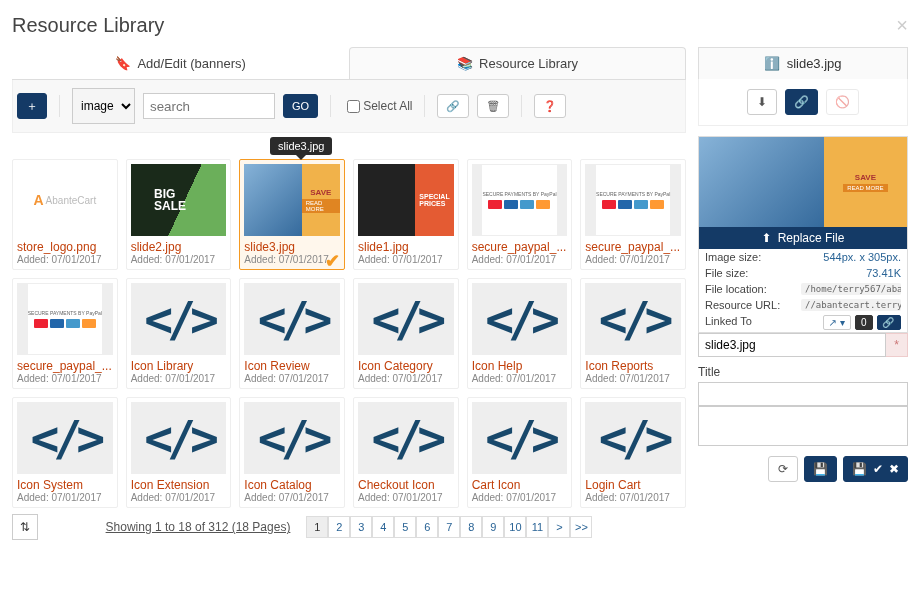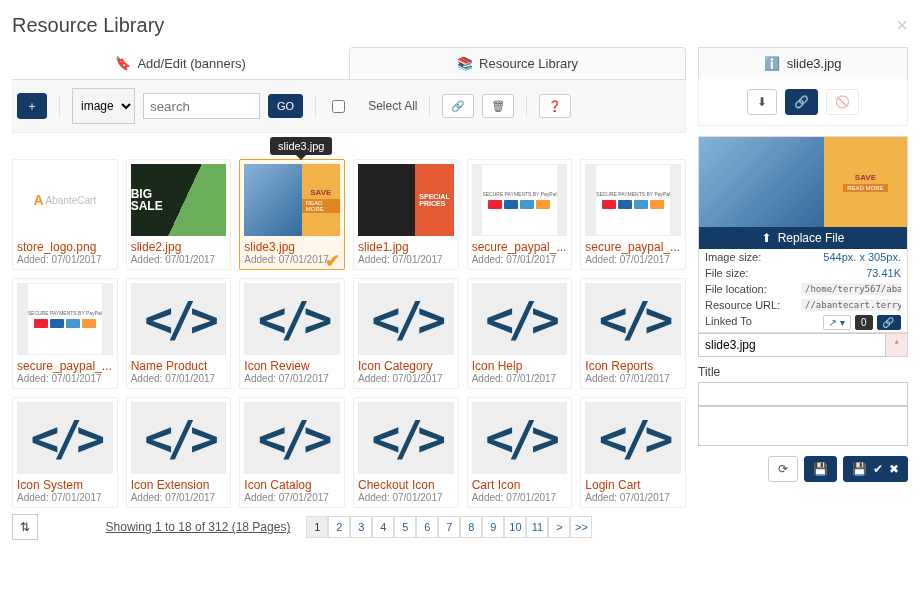--- a/index.html
+++ b/index.html
@@ -84,26 +84,26 @@
   .btn-sm { height: 24px; min-width: 26px; font-size: 11px; }
   select.type-sel {
     height: 36px;
     border: 1px solid #ccc;
     background: #f5f5f5;
     font-size: 12px;
     padding: 0 4px;
   }
   input.search {
     height: 26px;
-    width: 117px;
+    width: 132px;
     border: 1px solid #ccc;
     padding: 0 6px;
   }
   .sep { width: 1px; height: 22px; background: #e2e2e2; margin: 0 4px; }
-  .checkbox-lbl { display: flex; align-items: center; gap: 20px; color: #555; }
+  .checkbox-lbl { display: flex; align-items: center; gap: 0; color: #555; }
 
   .tooltip {
     position: relative;
     margin: 4px 0 0 258px;
     display: inline-block;
   }
   .tooltip-inner {
     background: #2b2b2b;
     color: #fff;
     font-size: 11px;
@@ -344,21 +344,21 @@
           <div class="card">
             <div class="thumb" style="background: rgb(255, 255, 255);">
               <span style="color:#f49535;font-weight:bold;font-size:14px">A</span>
               <span style="color:#bbb;font-size:10px;margin-left:2px">AbanteCart</span>
             </div>
             <div class="card-name">store_logo.png</div>
             <div class="card-date">Added: 07/01/2017</div>
           </div>
           <div class="card">
             <div class="thumb">
-              <div style="width:100%;height:100%;background:linear-gradient(115deg,#1a2a1a 55%,#6baf5a 55%);display:flex;align-items:center;justify-content:flex-start;padding-right:17px">
+              <div style="width:100%;height:100%;background:linear-gradient(115deg,#1a2a1a 55%,#6baf5a 55%);display:flex;align-items:center;justify-content:center;padding-right:17px">
                 <div style="color:#fff;font-weight:bold;font-size:12px;line-height:1">BIG<br>SALE</div>
               </div>
             </div>
             <div class="card-name">slide2.jpg</div>
             <div class="card-date">Added: 07/01/2017</div>
           </div>
           <div class="card selected">
             <div class="thumb">
               <div class="slide-thumb">
                 <div class="l"></div>
@@ -423,21 +423,21 @@
                 </div>
               </div>
             </div>
             <div class="card-name">secure_paypal_...</div>
             <div class="card-date">Added: 07/01/2017</div>
           </div>
           <div class="card">
             <div class="thumb">
               <span class="code-ic">&lt;/&gt;</span>
             </div>
-            <div class="card-name">Name Product</div>
+            <div class="card-name">Icon Library</div>
             <div class="card-date">Added: 07/01/2017</div>
           </div>
           <div class="card">
             <div class="thumb">
               <span class="code-ic">&lt;/&gt;</span>
             </div>
             <div class="card-name">Icon Review</div>
             <div class="card-date">Added: 07/01/2017</div>
           </div>
           <div class="card">

